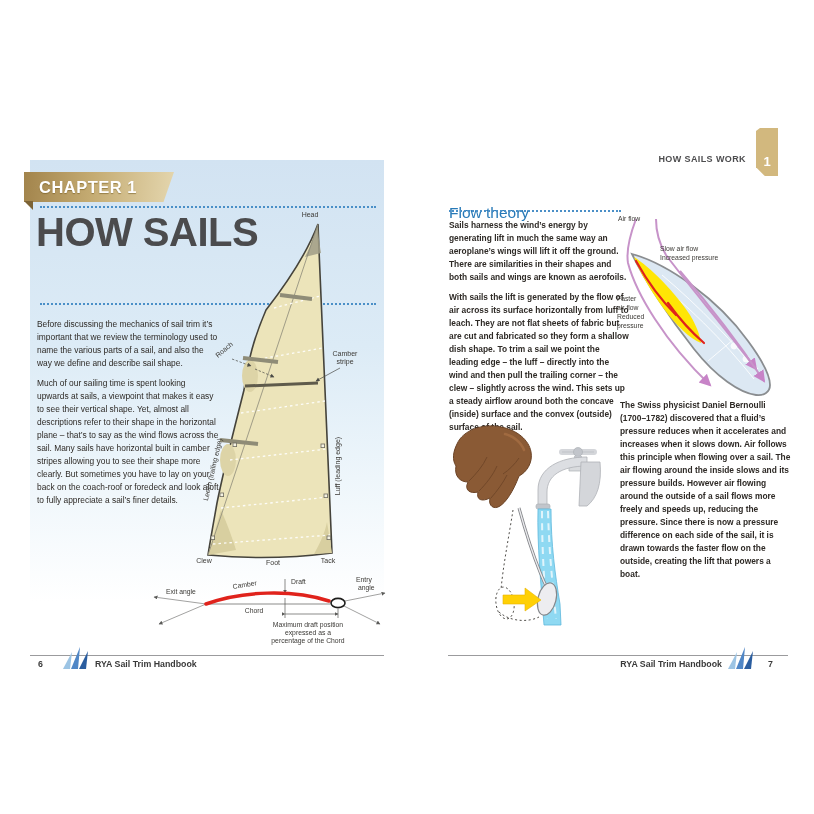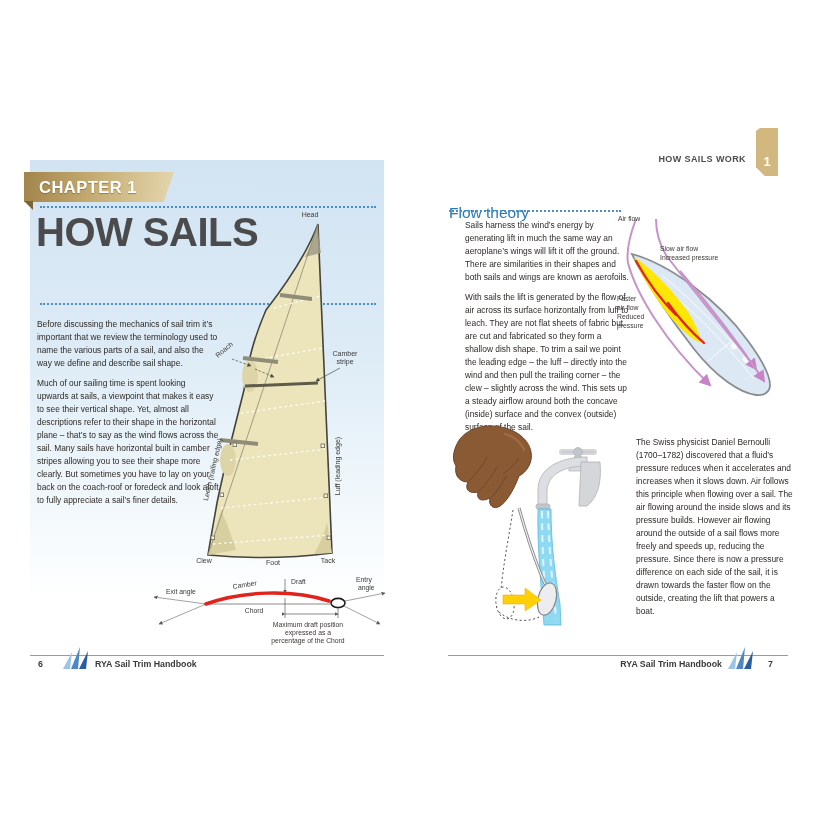--- a/index.html
+++ b/index.html
@@ -23,21 +23,21 @@
   .intro{left:37px;top:318px;width:182px;font-size:8.4px;line-height:13px;color:#2e2a26;}
   .intro p{margin:0 0 7px 0;}
   
   .rp-header{right:68px;top:154px;font-size:9px;font-weight:bold;color:#4d4d4f;letter-spacing:.4px;}
   .gold-tab{left:756px;top:128px;width:22px;height:48px;background:#d2b87e;
     clip-path:polygon(0 6%,18% 0,100% 0,100% 100%,40% 100%,0 82%);
     display:flex;align-items:flex-end;justify-content:center;
     color:#ffffff;font-weight:bold;font-size:13px;padding-bottom:7px;box-sizing:border-box;}
   .flow-heading{left:449px;top:188px;font-size:15.5px;color:#2779b7;margin-top:16px;}
   .col-text{width:180px;font-size:8.4px;line-height:13px;color:#2e2a26;}
-  .col-text p{margin:0 0 7px 16px;}
+  .col-text p{margin:0 0 7px 0;font-weight:bold;}
   
   .footer-line{height:1px;background:#9b9b9d;}
   .footer-txt{font-size:8.8px;font-weight:bold;color:#3a3a3a;}
   svg text{font-family:"Liberation Sans",sans-serif;}
 </style>
 </head>
 <body>
 
 <div id="spread">
 
@@ -246,21 +246,21 @@
 
     <g>
       <path d="M76,94 C81,112 89,138 97,158 C100,166 103,172 105,176" stroke="#85878b" stroke-width="3" fill="none"></path>
       <path d="M76,94 C81,112 89,138 97,158 C100,166 103,172 105,176" stroke="#ececef" stroke-width="1.3" fill="none"></path>
       <ellipse cx="104" cy="185" rx="9" ry="16.5" transform="rotate(14 104 185)" fill="#ededf0" stroke="#85878b" stroke-width="1.2"></ellipse>
     </g>
 
     <path d="M60,181 L82,181 L82,174 L98,186 L82,197 L82,190 L60,190 Z" fill="#ffd005" stroke="#e8b400" stroke-width=".6"></path>
   </svg>
 
-  <div class="abs col-text" style="left:620px;top:436px;width:173px;">
+  <div class="abs col-text" style="left:620px;top:399px;width:173px;">
     <p>The Swiss physicist Daniel Bernoulli (1700–1782) discovered that a fluid’s pressure reduces when it accelerates and increases when it slows down. Air follows this principle when flowing over a sail. The air flowing around the inside slows and its pressure builds. However air flowing around the outside of a sail flows more freely and speeds up, reducing the pressure. Since there is now a pressure difference on each side of the sail, it is drawn towards the faster flow on the outside, creating the lift that powers a boat.</p>
   </div>
 
   <div class="abs footer-line" style="left:448px;top:655px;width:340px;"></div>
   <div class="abs footer-txt" style="right:92px;top:659px;">RYA Sail Trim Handbook</div>
   <svg class="abs" style="left:727px;top:646px;" width="26" height="24" viewBox="0 0 26 24">
     <polygon points="1,23 8,23 10,6" fill="#9cc4e4"></polygon>
     <polygon points="9,23 16,23 18,1" fill="#4f86c6"></polygon>
     <polygon points="17,23 24,23 26,5" fill="#2a5d9f"></polygon>
   </svg>

